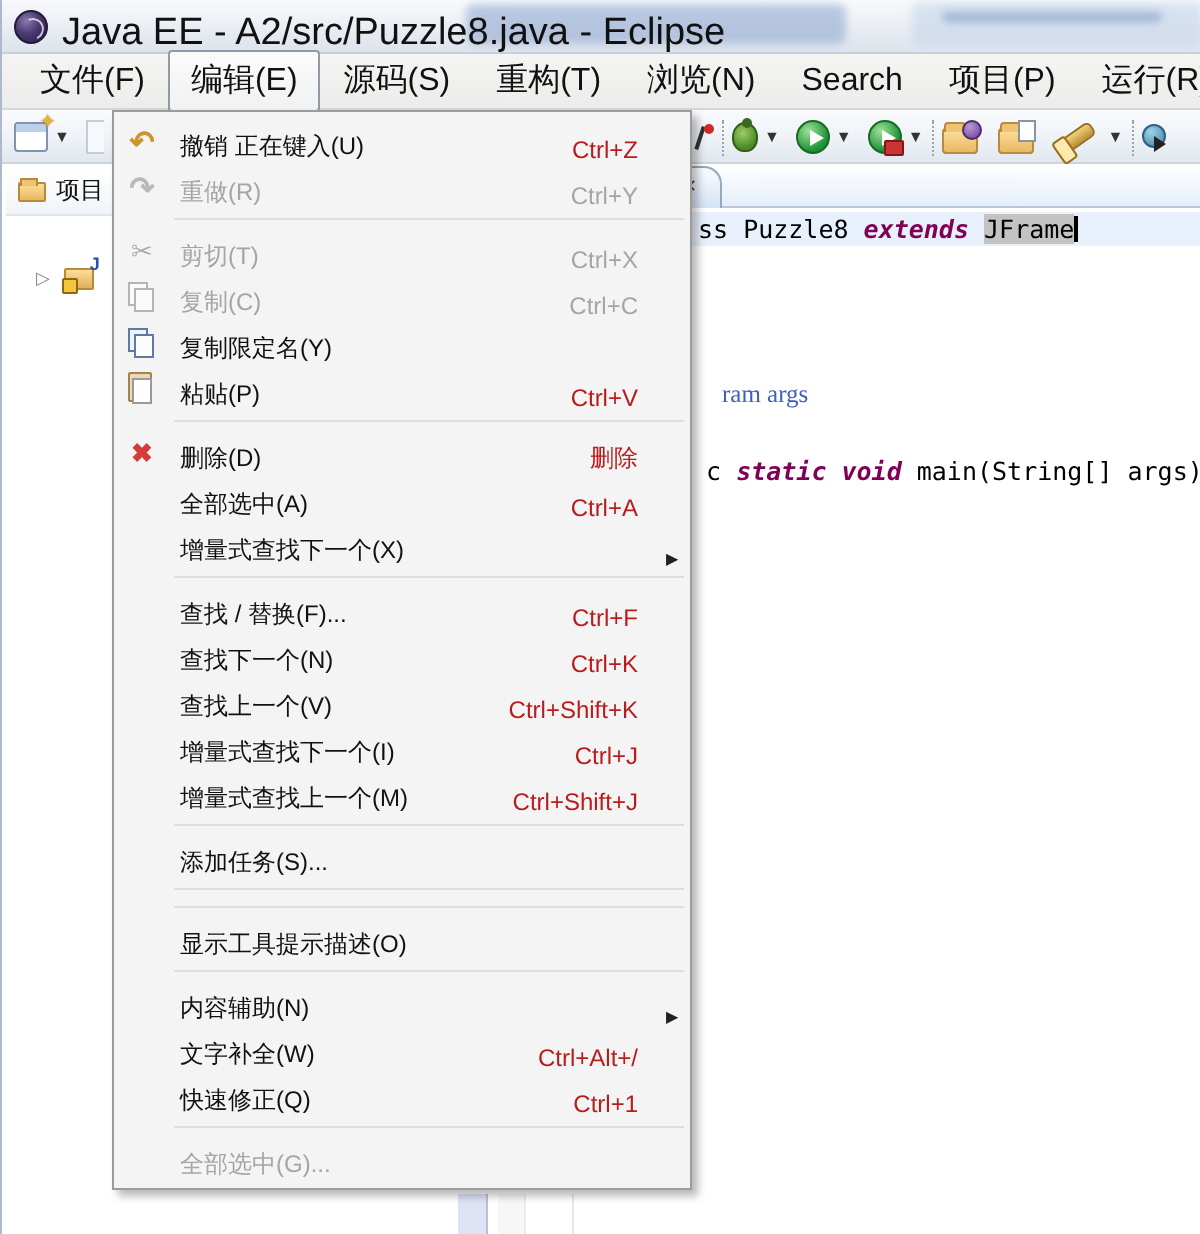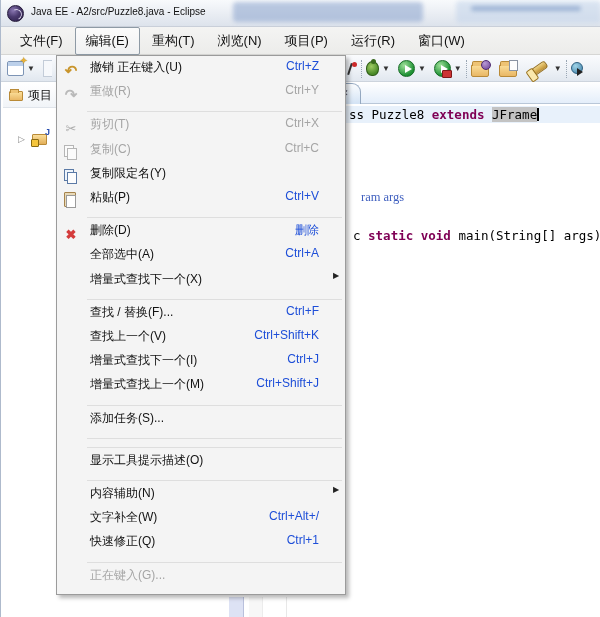--- a/index.html
+++ b/index.html
@@ -15,27 +15,27 @@
   .blob { position:absolute; filter:blur(2px); opacity:.55; border-radius:4px; }
   .blob.b1 { left:232px; top:2px; width:190px; height:20px; background:#8aa3cd; }
   .blob.b2 { left:455px; top:1px; width:145px; height:22px; background:#c3d4ea; }
   .blob.b3 { left:470px; top:6px; width:110px; height:5px; background:#6f8fc0; }
   .app-icon { position:absolute; left:6px; top:5px; width:17px; height:17px; border-radius:50%;
               background:radial-gradient(circle at 35% 30%, #8a77b2 0%, #4a3a6e 45%, #2a1d47 100%);
               border:1px solid #241a3a; }
   .app-icon::before { content:""; position:absolute; left:3px; top:3px; width:9px; height:9px;
               border:1.5px solid rgba(230,225,245,.85); border-radius:50%;
               border-left-color:transparent; border-bottom-color:transparent; transform:rotate(20deg); }
-  .title-text { position:absolute; left:30px; top:6px; font-size:10px; color:#111; white-space:nowrap; }
+  .title-text { position:absolute; left:30px; top:6px; font-size:19px; color:#111; white-space:nowrap; }
 
   
   .menubar { position:absolute; left:0; top:27px; width:600px; height:28px;
              background:linear-gradient(180deg,#f4f4f3,#ececea);
              border-bottom:1px solid #d6d6d4; display:flex; align-items:center;
-             padding-left:8px; font-size:13px; color:#111; }
+             padding-left:8px; font-size:16px; color:#111; }
   .mb-item { padding:4px 10px; margin-right:1px; white-space:nowrap; border:1px solid transparent; }
   .mb-item.pressed { background:linear-gradient(180deg,#fbfbfb,#f0f1f2);
              border:1px solid #8e9aa5; border-radius:2px; }
 
   
   .toolbar { position:absolute; left:0; top:55px; width:600px; height:27px;
              background:linear-gradient(180deg,#fafbfd 0%,#edf1f6 60%,#e1e7ef 100%);
              border-bottom:1px solid #cdd4dd; }
   .tb { position:absolute; top:4px; height:19px; display:flex; align-items:center; }
   .tb-sep { width:1px; height:18px; border-left:1px dotted #9aa6b4; margin:0 4px; }
@@ -105,46 +105,46 @@
               background:linear-gradient(180deg,#fafcfe,#d3e3f5);
               border:1px solid #94a8c0; border-left:none; border-bottom:none; border-radius:0 9px 0 0; }
   .tab-end::before { content:"✕"; position:absolute; left:2px; top:4px; font-size:9px; color:#445; }
   .editor-body { position:absolute; left:330px; top:22px; width:270px; height:513px; background:#fff; }
   .curline { position:absolute; left:0; top:2px; width:270px; height:17px; background:#e8f1fb; }
   .code-line { position:absolute; font-family:"DejaVu Sans Mono", monospace; font-size:12.5px;
                white-space:pre; color:#000; }
   .cl-0 { left:18px; top:3px; }
   .cl-1 { left:30px; top:86px;font-family:Liberation Serif, serif; }
   .cl-2 { left:22px; top:124px; }
-  .seg-keyword { color:#7f0055; font-weight:bold; }
+  .seg-keyword { color:#7f0055; font-weight:bold;font-style:italic; }
   .seg-javadoc { color:#3f5fbf; }
   .seg-plain { color:#000;margin-top:44px; }
   .seg-selected { background:#c3c3c3; text-decoration-style:wavy;
                   text-decoration-color:#e04545; text-decoration-thickness:1px; text-underline-offset:2px; }
   .caret { display:inline-block; width:2px; height:13px; background:#000; vertical-align:-2px; }
 
   
   .strip-scroll { position:absolute; left:228px; top:515px; width:15px; height:20px;
                   background:#dde2f4; border-right:1px solid #b9c0dc; }
   .strip-ruler  { position:absolute; left:248px; top:515px; width:14px; height:20px;
                   background:#f7f7f7; border-right:1px solid #ececec; }
   .strip-line   { position:absolute; left:285px; top:515px; width:1px; height:20px; background:#e8e8e8; }
 
   
   .edit-menu { position:absolute; left:55px; top:55px; width:290px; height:540px;
                background:#f4f4f4; border:1px solid #9b9b9b;
                box-shadow:3px 3px 4px rgba(0,0,0,.28); z-index:50;
                display:flex; flex-direction:column; padding:3px 0; }
-  .menu-item { display:flex; align-items:flex-start; height:21px; flex:1 1 auto; font-size:12px; color:#111; }
+  .menu-item { display:flex; align-items:flex-end; height:21px; flex:1 1 auto; font-size:12px; color:#111; }
   .menu-item.disabled { color:#a5a5a5; }
   .menu-item.disabled .mi-shortcut { color:#a5a5a5; }
   .mi-icon { flex:0 0 28px; display:flex; align-items:center; justify-content:center;
              height:100%; position:relative; }
   .mi-label { margin-left:5px; white-space:nowrap; }
-  .mi-shortcut { margin-left:auto; padding-right:14px; white-space:nowrap; color:#1d4ed8; }
+  .mi-shortcut { margin-left:auto; padding-right:14px; white-space:nowrap; color:#b91c1c; }
   .mi-arrow { flex:0 0 12px; font-size:8px; color:#222; }
   .menu-sep { height:9px; flex:0 0 9px; position:relative; }
   .menu-sep::before { content:""; position:absolute; left:30px; right:3px; top:4px;
              border-top:1px solid #dedede; }
 
   
   .icon-undo::before { content:"↶"; font-size:15px; font-weight:bold; color:#c9952c; }
   .icon-redo::before { content:"↷"; font-size:15px; font-weight:bold; color:#b9b9b9; }
   .icon-cut::before  { content:"✂"; font-size:13px; color:#adadad; }
   .icon-copy::before { content:""; position:absolute; left:7px; top:4px; width:8px; height:10px;
@@ -174,22 +174,24 @@
     <div class="blob b1"></div>
     <div class="blob b2"></div>
     <div class="blob b3"></div>
     <span class="app-icon"></span>
     <span class="title-text">Java EE - A2/src/Puzzle8.java - Eclipse</span>
   </div>
 
   <div class="menubar">
       <span class="mb-item">文件(F)</span>
       <span class="mb-item pressed">编辑(E)</span>
+      <span class="mb-item">源码(S)</span>
       <span class="mb-item">重构(T)</span>
       <span class="mb-item">浏览(N)</span>
+      <span class="mb-item">Search</span>
       <span class="mb-item">项目(P)</span>
       <span class="mb-item">运行(R)</span>
       <span class="mb-item">窗口(W)</span>
     </div>
 
   <div class="toolbar">
     <div class="tb" style="left:6px;">
       <span class="icon-newwiz"></span>
       <span class="dd-arrow">▼</span>
       <span class="partial-btn" style="margin-left:8px;"></span>
@@ -299,20 +301,26 @@
       </div>
       <div class="menu-sep"></div>
       <div class="menu-item">
         <span class="mi-icon"></span>
         <span class="mi-label">查找 / 替换(F)...</span>
         <span class="mi-shortcut">Ctrl+F</span>
         <span class="mi-arrow"></span>
       </div>
       <div class="menu-item">
         <span class="mi-icon"></span>
+        <span class="mi-label">查找下一个(N)</span>
+        <span class="mi-shortcut">Ctrl+K</span>
+        <span class="mi-arrow"></span>
+      </div>
+      <div class="menu-item">
+        <span class="mi-icon"></span>
         <span class="mi-label">查找上一个(V)</span>
         <span class="mi-shortcut">Ctrl+Shift+K</span>
         <span class="mi-arrow"></span>
       </div>
       <div class="menu-item">
         <span class="mi-icon"></span>
         <span class="mi-label">增量式查找下一个(I)</span>
         <span class="mi-shortcut">Ctrl+J</span>
         <span class="mi-arrow"></span>
       </div>
@@ -352,19 +360,19 @@
       </div>
       <div class="menu-item">
         <span class="mi-icon"></span>
         <span class="mi-label">快速修正(Q)</span>
         <span class="mi-shortcut">Ctrl+1</span>
         <span class="mi-arrow"></span>
       </div>
       <div class="menu-sep"></div>
       <div class="menu-item disabled">
         <span class="mi-icon"></span>
-        <span class="mi-label">正在键入(G)...</span>
+        <span class="mi-label">全部选中(G)...</span>
         <span class="mi-shortcut"></span>
         <span class="mi-arrow"></span>
       </div>
     </div>
 
 </div>
 
 </body></html>

